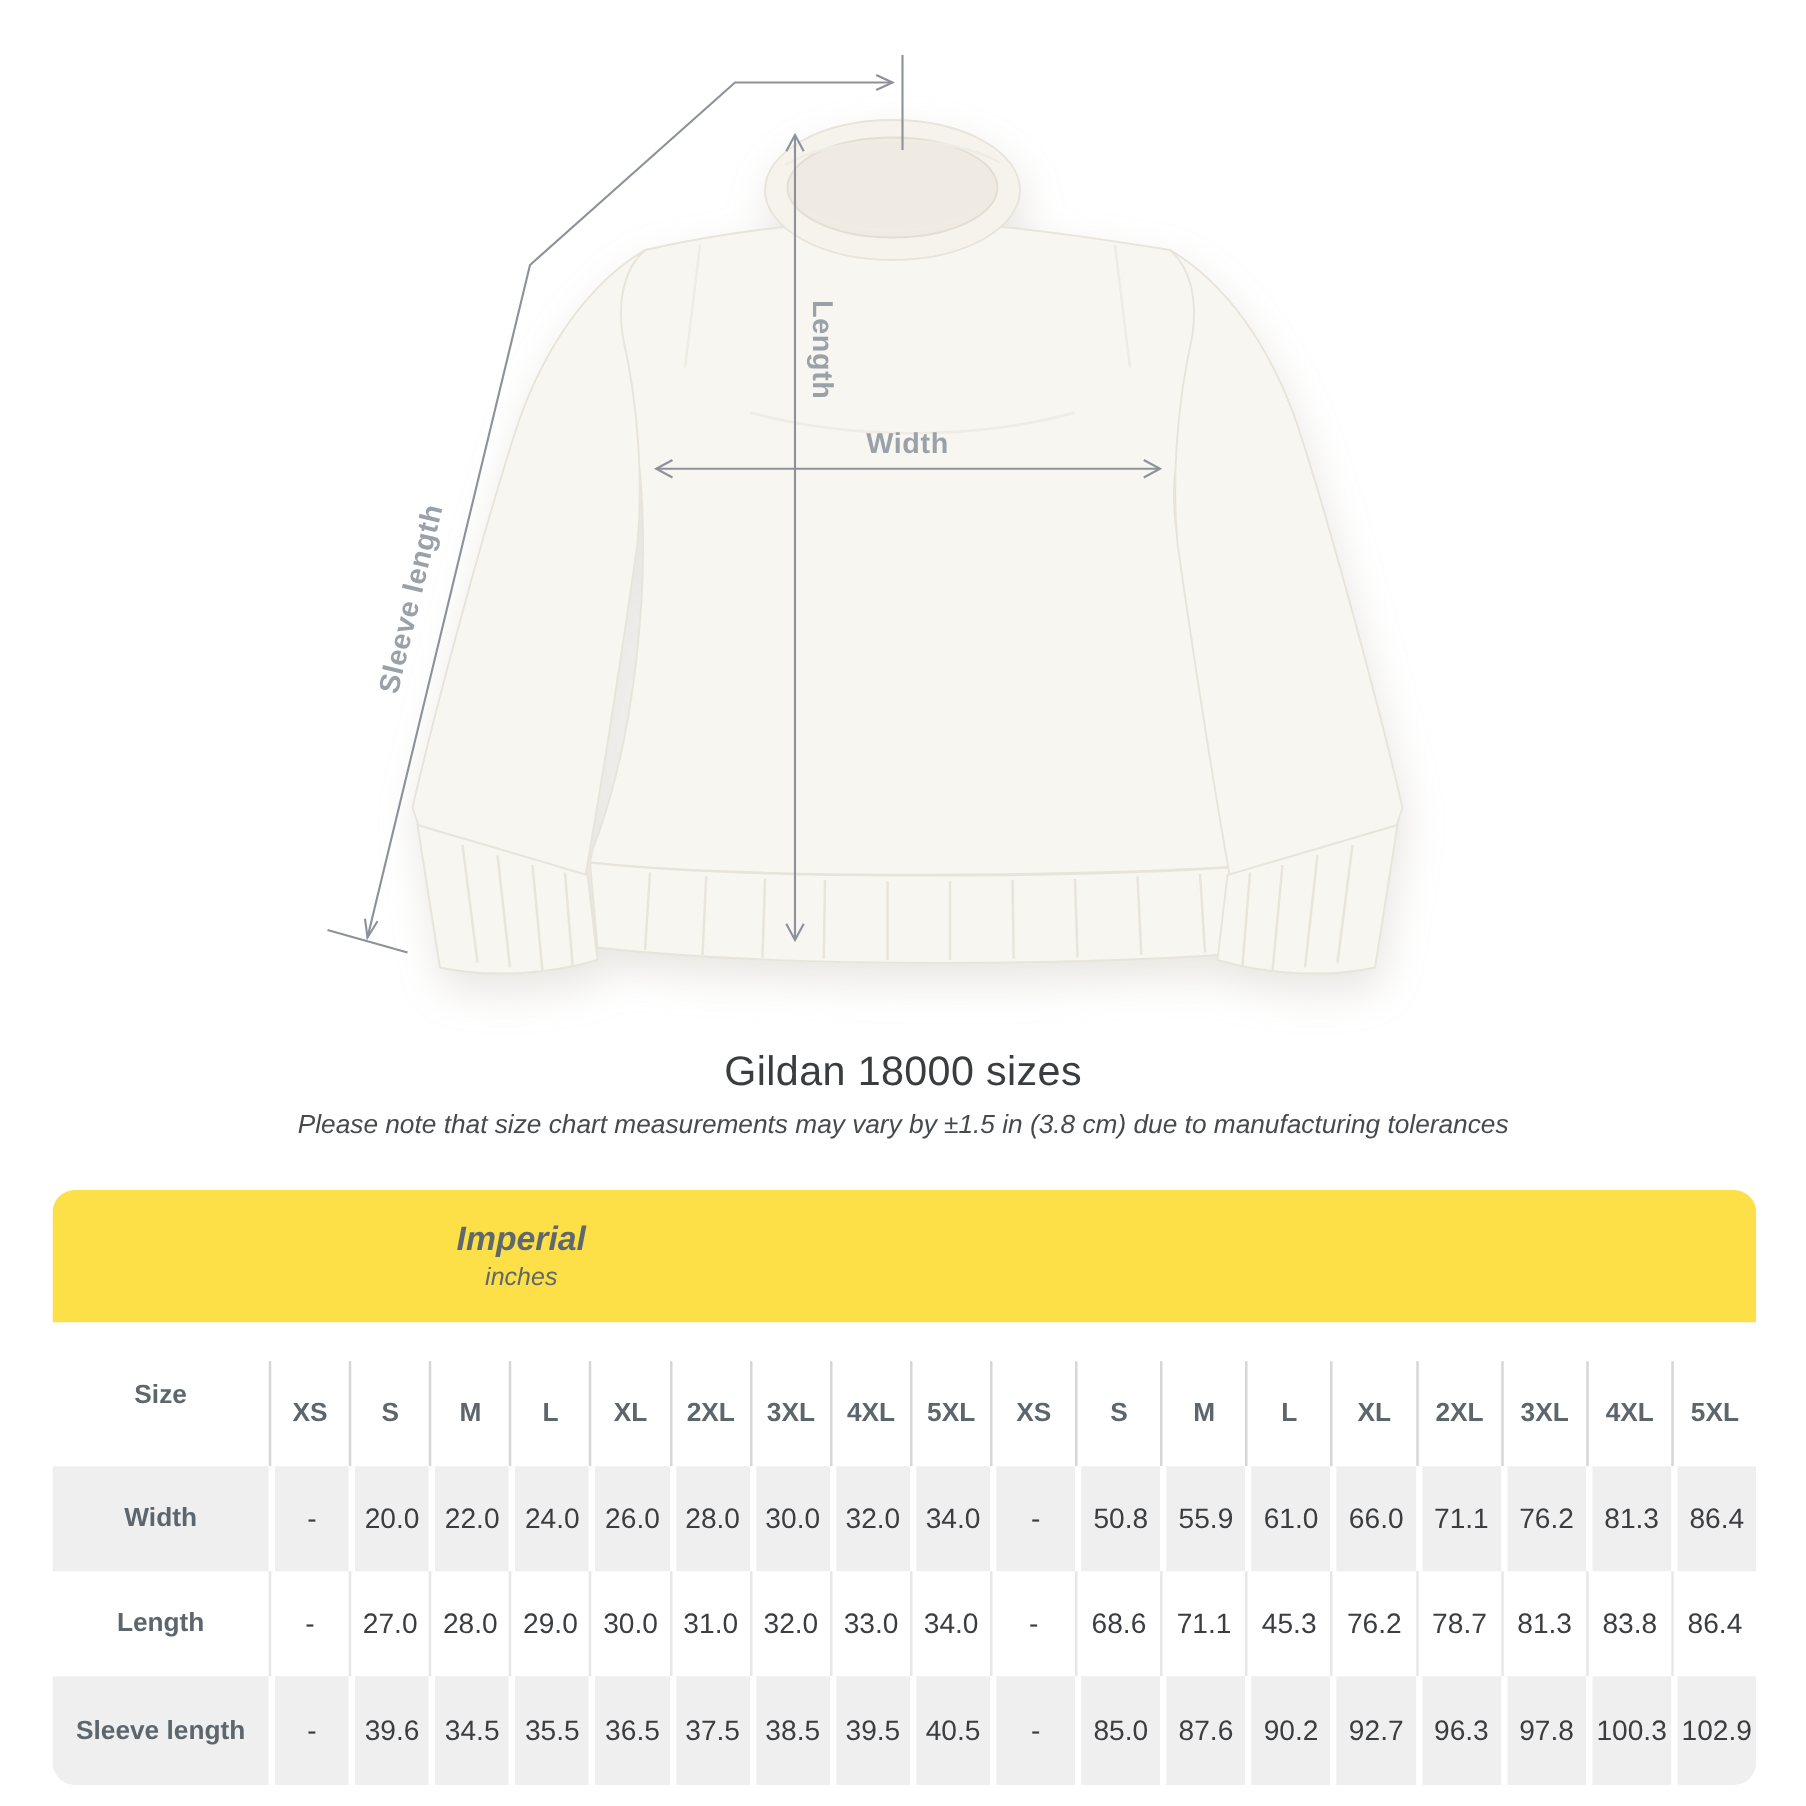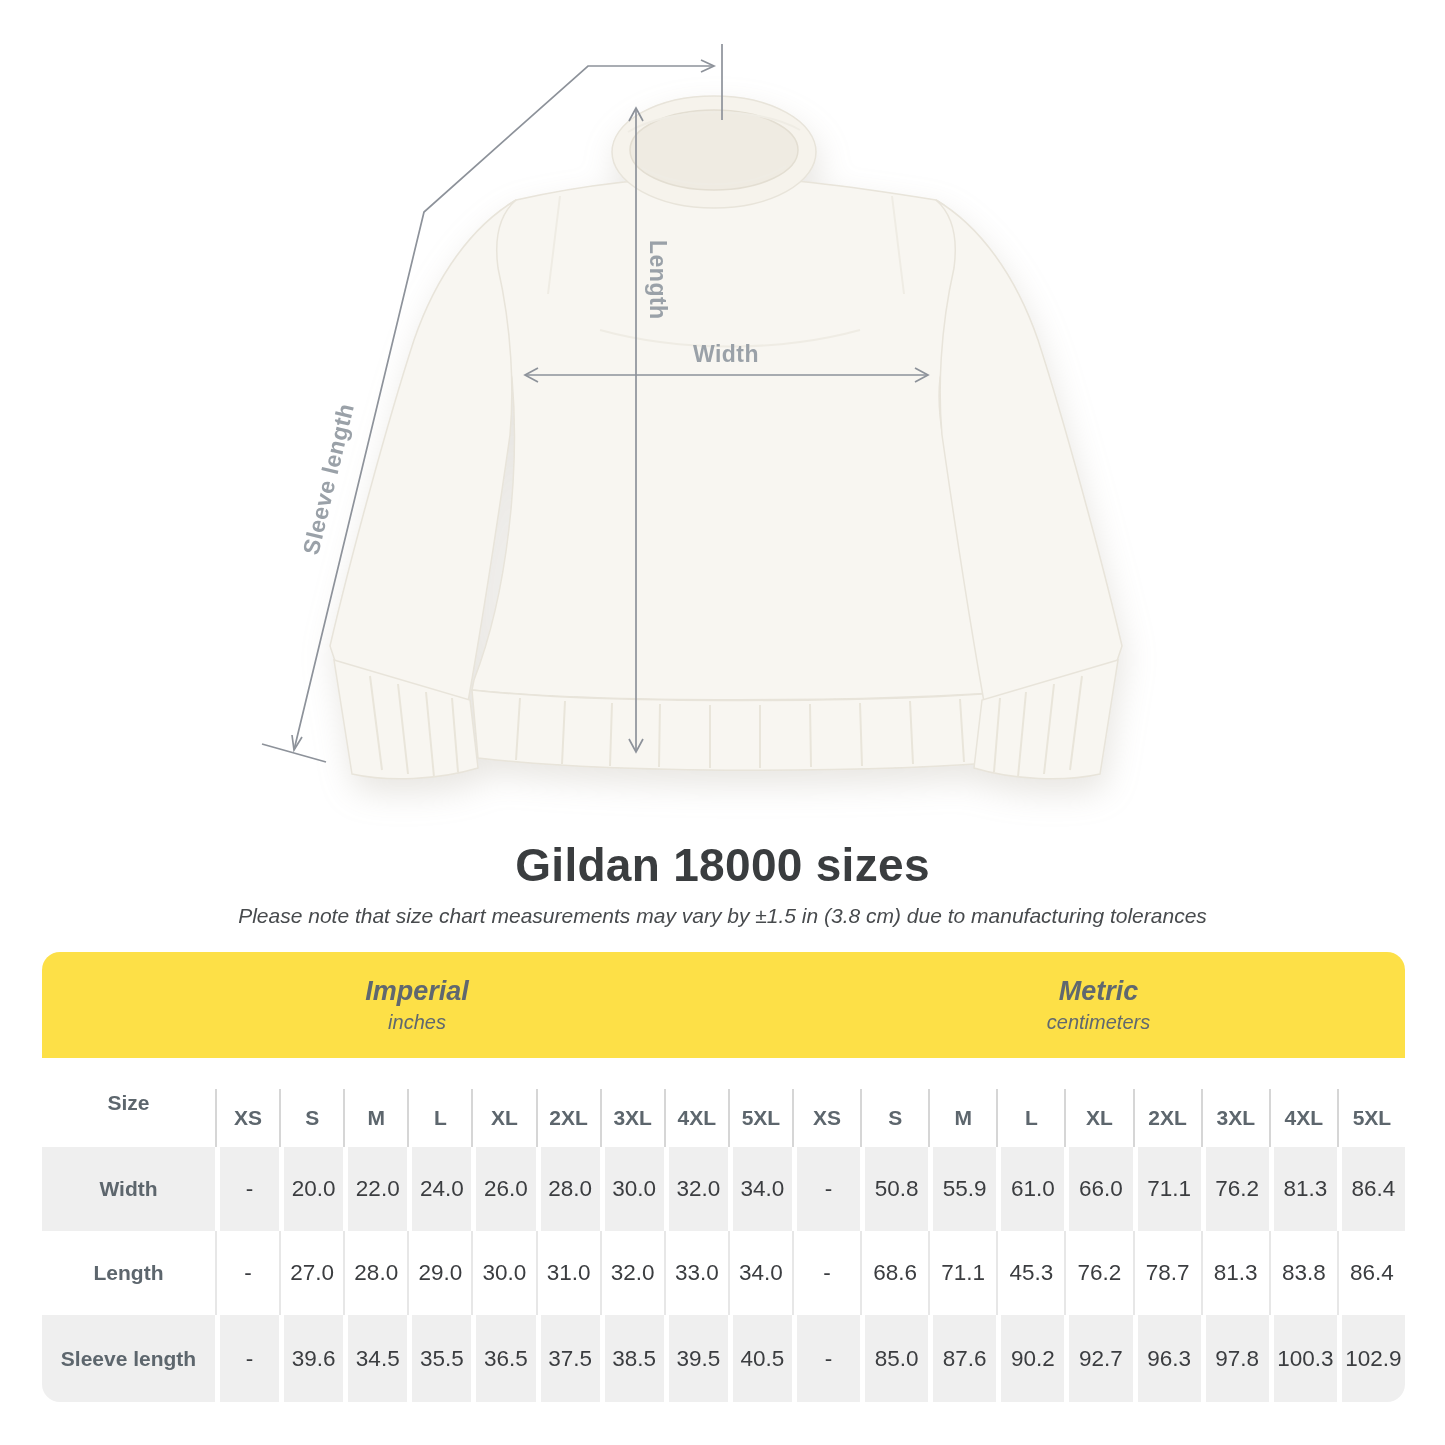--- a/index.html
+++ b/index.html
@@ -10,33 +10,33 @@
   
   .figure{position:absolute;top:0;left:0;width:1445px;height:845px;display:block;}
   .garment{filter:drop-shadow(3px 14px 16px rgba(140,130,112,0.20));}
   .garment .panel{fill:#f8f6f1;stroke:#e8e4da;stroke-width:1.5;}
   .garment .rib{stroke:#e9e5da;stroke-width:2;fill:none;}
   .garment .crease{stroke:#efece4;stroke-width:2;fill:none;}
   .anno{stroke:#8d929a;stroke-width:1.7;fill:none;}
   .figure text{font:bold 23px "Liberation Sans",sans-serif;fill:#9aa1a8;letter-spacing:.5px;}
   
   .title-block{position:absolute;top:838px;left:0;width:1445px;text-align:center;}
-  .page-title{margin:0;font-size:46px;font-weight:bold;color:#3a3d3f;letter-spacing:.3px;}
+  .page-title{margin:0;font-size:33px;font-weight:normal;color:#3a3d3f;letter-spacing:.3px;}
   .tolerance-note{margin:12px 0 0 0;font-size:21px;font-style:italic;color:#474a4d;}
   
   .size-table{position:absolute;top:952px;left:42px;width:1363px;border-radius:18px;overflow:hidden;}
   .trow{display:grid;grid-template-columns:173px repeat(9,64fr) repeat(9,68fr);}
   .band{display:flex;background:#fde047;height:106px;}
   .band-half{display:flex;flex-direction:column;justify-content:center;align-items:center;gap:4px;}
   .band-left{width:750px;}
   .band-right{flex:1;}
   .band-title{font-size:27px;font-weight:bold;font-style:italic;color:#60686f;}
   .band-unit{font-size:20px;font-style:italic;color:#60686f;}
   .cell{display:flex;align-items:center;justify-content:center;}
-  .sizes-row{height:89px;background:#ffffff;}
+  .sizes-row{height:115px;background:#ffffff;}
   .sizes-row .cell{font-size:21px;font-weight:bold;color:#5d666d;}
   .sizes-row .cell + .cell{border-left:2px solid #d6d6d6;margin-top:31px;}
   .data-row{height:84px;}
   .data-row .cell{font-size:22.5px;color:#3b3d40;}
   .data-row .cell.rowlabel{font-size:21px;font-weight:bold;color:#5d666d;}
   .data-row.gray .cell{background:#efefef;}
   .data-row.gray .cell + .cell{border-left:5px solid #ffffff;}
   .data-row.white{background:#ffffff;}
   .data-row.white .cell + .cell{border-left:2px solid #e7e7e7;}
   .data-row.last{height:87px;}
@@ -122,24 +122,20 @@
   <div class="title-block">
     <h1 class="page-title">Gildan 18000 sizes</h1>
     <p class="tolerance-note">Please note that size chart measurements may vary by ±1.5 in (3.8 cm) due to manufacturing tolerances</p>
   </div>
 
   <div class="size-table">
     <div class="band">
       <div class="band-half band-left">
         <div class="band-title">Imperial</div>
         <div class="band-unit">inches</div>
-      </div>
-      <div class="band-half band-right">
-        <div class="band-title">Metric</div>
-        <div class="band-unit">centimeters</div>
       </div>
     </div>
 
     <div class="trow sizes-row">
       <div class="cell">Size</div>
 
     <div class="cell">XS</div>
         <div class="cell">S</div>
         <div class="cell">M</div>
         <div class="cell">L</div>

